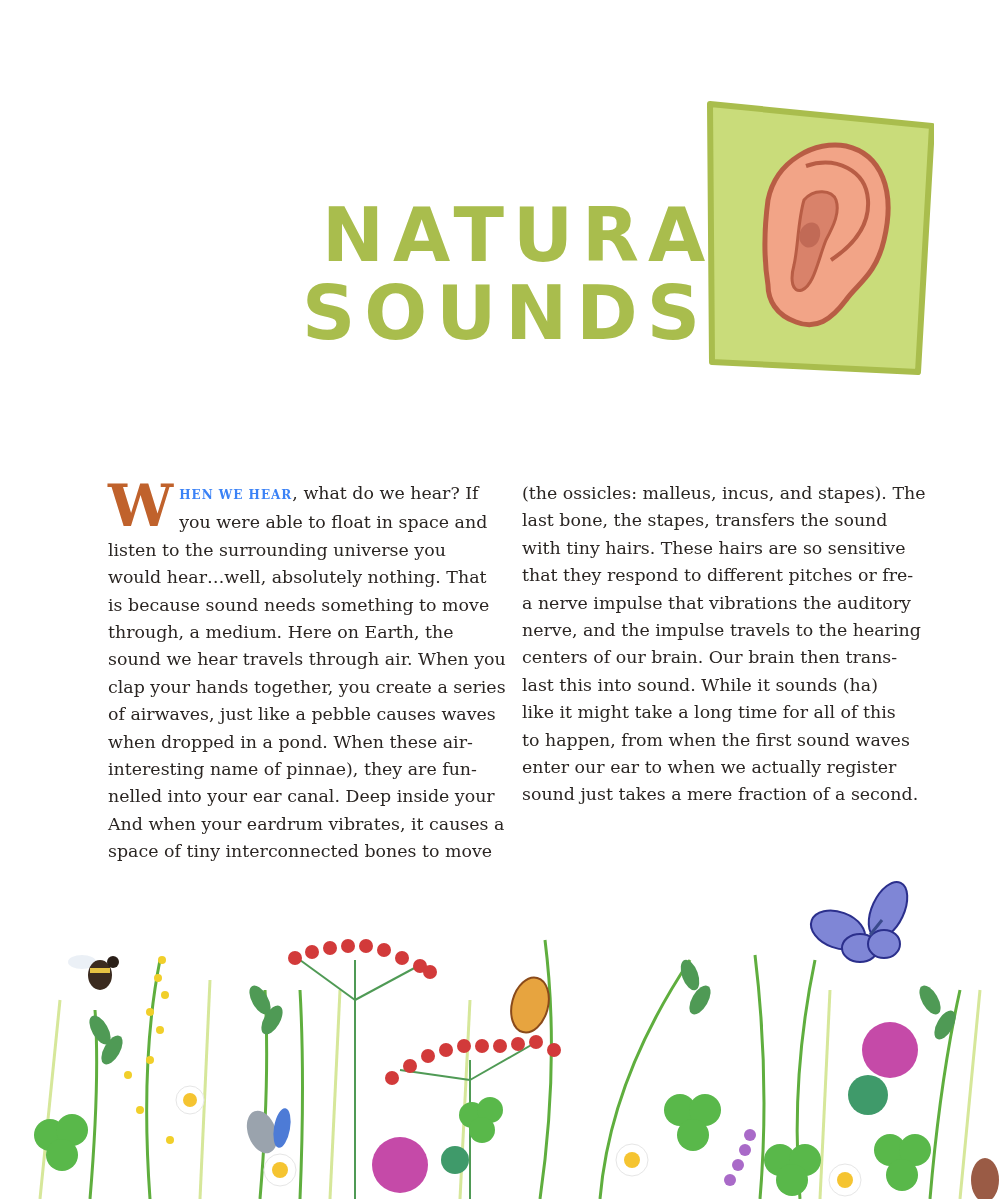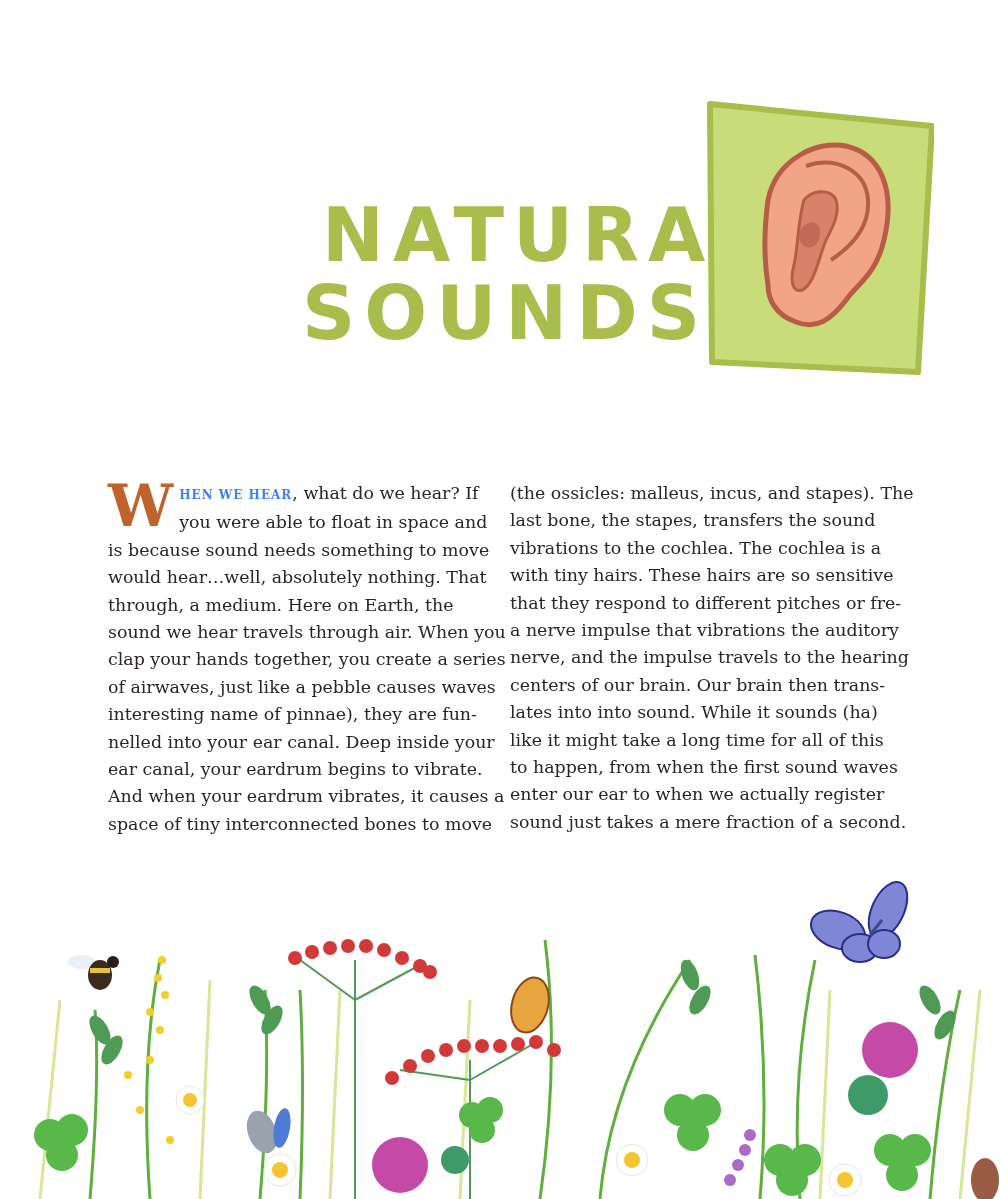--- a/index.html
+++ b/index.html
@@ -15,21 +15,21 @@
 
     .ear-card {
       position: absolute; left: 706px; top: 100px; width: 228px; height: 276px;
     }
 
     .col {
       position: absolute; top: 480px; width: 382px;
       font-size: 17.4px; line-height: 27.4px; color: #2a2522;
     }
     .col-left { left: 108px; }
-    .col-right { left: 510px; }
+    .col-right { left: 522px; }
     .col .ln { display: block; white-space: nowrap; }
     .dropcap {
       float: left; font-size: 58px; line-height: 48px; font-weight: bold;
       color: #c0622c; margin: 2px 6px 0 0; font-family: "DejaVu Serif", serif;
     }
     .smallcaps { color: #3b82f6; font-weight: bold; font-size: 12px; letter-spacing: 1px; }
 
     .meadow { position: absolute; left: 0; top: 870px; width: 1000px; height: 329px; }
   </style>
 </head>
@@ -47,43 +47,43 @@
     <path d="M100,66 C130,56 160,70 162,100 C164,130 140,150 125,160" fill="none" stroke="#b85d45" stroke-width="4"></path>
     <path d="M98,100 C108,88 126,90 130,100 C134,112 128,125 120,140 C112,160 108,185 96,190 C86,193 84,180 88,165 C92,148 92,120 98,100 Z" fill="#d9826a" stroke="#b85d45" stroke-width="3"></path>
     <path d="M96,128 C104,118 116,122 114,136 C112,146 104,150 98,146 C92,142 92,134 96,128 Z" fill="#c16a56"></path>
   </svg>
 </div>
 
 <div class="col col-left">
   <span class="dropcap">W</span>
   <span class="ln"><span class="smallcaps">HEN WE HEAR</span><span>, what do we hear? If</span></span>
   <span class="ln">you were able to float in space and</span>
+  <span class="ln">listen to the surrounding universe you</span>
+  <span class="ln">would hear…well, absolutely nothing. That</span>
   <span class="ln">is because sound needs something to move</span>
-  <span class="ln">would hear…well, absolutely nothing. That</span>
   <span class="ln">through, a medium. Here on Earth, the</span>
   <span class="ln">sound we hear travels through air. When you</span>
   <span class="ln">clap your hands together, you create a series</span>
   <span class="ln">of airwaves, just like a pebble causes waves</span>
+  <span class="ln">when dropped in a pond. When these air-</span>
   <span class="ln">interesting name of pinnae), they are fun-</span>
   <span class="ln">nelled into your ear canal. Deep inside your</span>
-  <span class="ln">ear canal, your eardrum begins to vibrate.</span>
   <span class="ln">And when your eardrum vibrates, it causes a</span>
   <span class="ln">space of tiny interconnected bones to move</span>
 </div>
 
 <div class="col col-right">
   <span class="ln">(the ossicles: malleus, incus, and stapes). The</span>
   <span class="ln">last bone, the stapes, transfers the sound</span>
-  <span class="ln">vibrations to the cochlea. The cochlea is a</span>
   <span class="ln">with tiny hairs. These hairs are so sensitive</span>
   <span class="ln">that they respond to different pitches or fre-</span>
   <span class="ln">a nerve impulse that vibrations the auditory</span>
   <span class="ln">nerve, and the impulse travels to the hearing</span>
   <span class="ln">centers of our brain. Our brain then trans-</span>
-  <span class="ln">lates into into sound. While it sounds (ha)</span>
+  <span class="ln">last this into sound. While it sounds (ha)</span>
   <span class="ln">like it might take a long time for all of this</span>
   <span class="ln">to happen, from when the first sound waves</span>
   <span class="ln">enter our ear to when we actually register</span>
   <span class="ln">sound just takes a mere fraction of a second.</span>
 </div>
 
 <svg class="meadow" viewBox="0 870 1000 329">
 
   <g stroke="#d6e79a" stroke-width="3" fill="none">
     <path d="M40,1199 L60,1000"></path>

